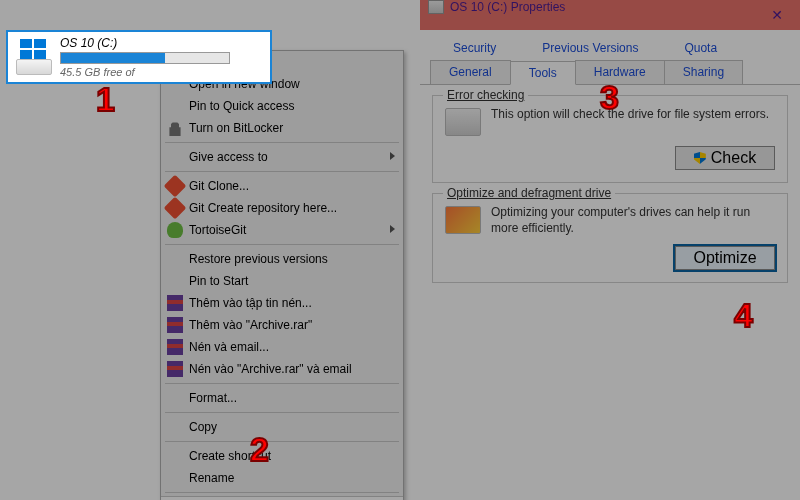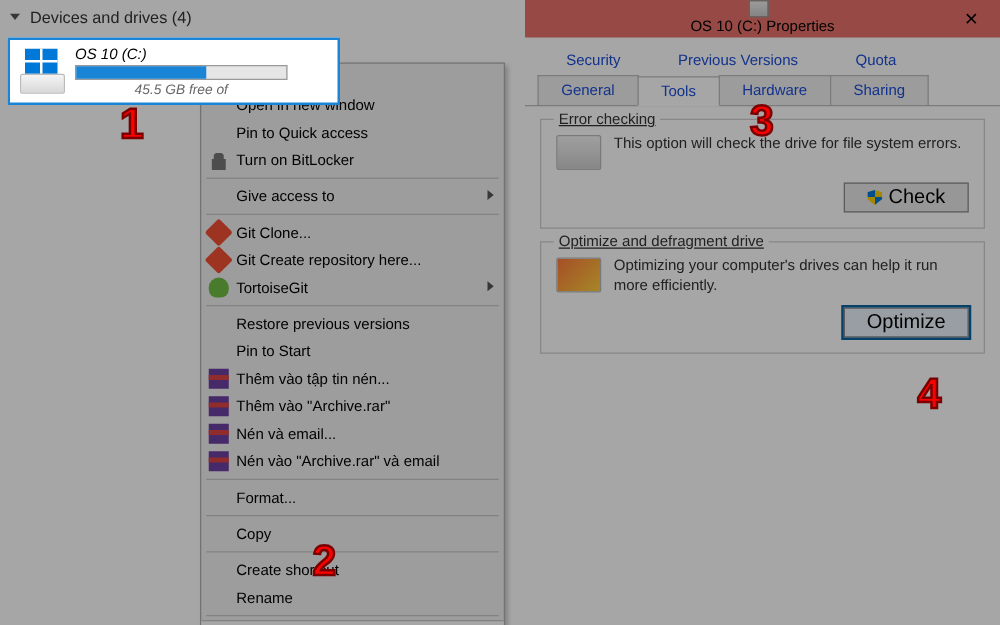--- a/index.html
+++ b/index.html
@@ -17,41 +17,41 @@
   .drive-icon { width:36px; height:36px; position:relative; }
   .drive-icon .disk { position:absolute; bottom:0; left:0; width:36px; height:16px; background:linear-gradient(#f4f4f4,#d8d8d8); border:1px solid #bbb; border-radius:2px;}
   .drive-icon .win { position:absolute; top:0; left:4px; width:26px; height:20px; background:#0078d7; }
   .drive-icon .win:before,.drive-icon .win:after{content:"";position:absolute;background:#fff;}
   .drive-icon .win:before{left:12px;top:0;width:2px;height:20px;}
   .drive-icon .win:after{top:9px;left:0;width:26px;height:2px;}
   .drive-info { display:flex; flex-direction:column; font-size:12px;font-style:italic; }
   .drive-name { font-weight:400; color:#000;}
   .drive-bar { width:170px; height:12px; border:1px solid #999; margin:2px 0; background:#e6e6e6; position:relative;}
   .drive-bar .fill { position:absolute; left:0; top:0; bottom:0; width:62%; background:#1a84d6;}
-  .drive-free { color:#666; font-size:11px;text-align:center;}
+  .drive-free { color:#666; font-size:11px;}
 
   
   .ctx { position:absolute; left:160px; top:50px; width:244px; background:#f2f2f2; border:1px solid #b0b0b0; box-shadow:2px 2px 4px rgba(0,0,0,0.25); z-index:40; font-size:12px; }
   .ctx .row { display:flex; align-items:center; height:22px; padding:0 10px 0 28px; position:relative; color:#000; white-space:nowrap; }
   .ctx .row .ico { position:absolute; left:6px; top:3px; width:16px; height:16px; }
   .ctx .row .arrow { position:absolute; right:8px; top:6px; width:0;height:0;border-top:4px solid transparent;border-bottom:4px solid transparent;border-left:5px solid #555;}
   .ctx .sep { height:1px; background:#c8c8c8; margin:3px 4px; }
   .ctx .row.bold { font-weight:600; }
   .ctx .row.hi { background:#fff; border-top:1px solid #c8c8c8; border-bottom:1px solid #c8c8c8; z-index:70; position:relative;}
 
   .ico-shield { background: conic-gradient(#ffcc00 0 25%, #0078d7 0 50%, #ffcc00 0 75%, #0078d7 0); clip-path: polygon(50% 0,100% 15%,100% 60%,50% 100%,0 60%,0 15%); }
   .ico-git { background:#f05133; border-radius:2px; transform:rotate(45deg);}
   .ico-tort { width:16px;height:16px;background:#6fbf44;border-radius:50% 50% 40% 40%;}
   .ico-rar { background:#6b3fa0; position:relative;}
   .ico-rar:after{content:"";position:absolute;left:0;right:0;top:5px;height:4px;background:#d44;}
   .ico-bitlocker { background:#777; clip-path: polygon(25% 45%,25% 25%,35% 15%,65% 15%,75% 25%,75% 45%,85% 45%,85% 100%,15% 100%,15% 45%);}
 
   
   .props { position:absolute; left:420px; top:0; right:0; height:500px; background:#fff; z-index:30; }
-  .titlebar { height:30px; background:#e9726b; color:#000000; display:flex; align-items:center; padding:0 8px; font-size:12px; position:relative;flex-direction:column;}
+  .titlebar { height:30px; background:#e9726b; color:#4c1d95; display:flex; align-items:flex-start; padding:0 8px; font-size:12px; position:relative;}
   .titlebar .tico { width:16px;height:14px;background:linear-gradient(#eee,#ccc);border:1px solid #999;margin-right:6px;}
   .titlebar .close { position:absolute; right:0; top:0; width:46px; height:30px; display:flex;align-items:center;justify-content:center; font-size:14px;}
   .tabrow { display:flex; padding:6px 10px 0 10px; gap:0; font-size:12px; }
   .tabrow2 { display:flex; padding:0 10px; gap:0; font-size:12px; border-bottom:1px solid #bdbdbd;}
   .tab { padding:4px 18px; border:1px solid transparent; color:#1d4ed8; }
   .tabrow2 .tab { border:1px solid #bdbdbd; border-bottom:none; background:#f0f0f0; margin-right:-1px;}
   .tabrow2 .tab.active { background:#fff; position:relative; top:1px; z-index:80; border-bottom:1px solid #fff;}
   .tabrow .tab { padding:4px 22px; }
 
   .panel { margin:10px 12px; border:1px solid #cfcfcf; padding:10px 12px 12px 12px; position:relative; font-size:12px;}
@@ -65,24 +65,20 @@
   .wbtn .mini-shield{width:12px;height:12px;}
   .wbtn.focus { outline:2px solid #0a64a4; outline-offset:0; background:#eaf3fb; z-index:80; position:relative;}
 
   
   .callout { position:absolute; font-size:34px; font-weight:900; color:#ff0000; -webkit-text-stroke:2px #7a0000; z-index:90; font-family: Arial Black, Arial, sans-serif;}
 </style>
 </head>
 <body>
 
 <div class="explorer">
-  <div class="section-header">
-    <span class="chev-down"></span>
-    <span>Devices and drives (4)</span>
-  </div>
 
   <div class="drive-card">
     <div class="drive-icon">
       <div class="win"></div>
         <div class="disk"></div>
     </div>
     <div class="drive-info">
       <span class="drive-name">OS 10 (C:)</span>
       <div class="drive-bar">
           <div class="fill"></div>

